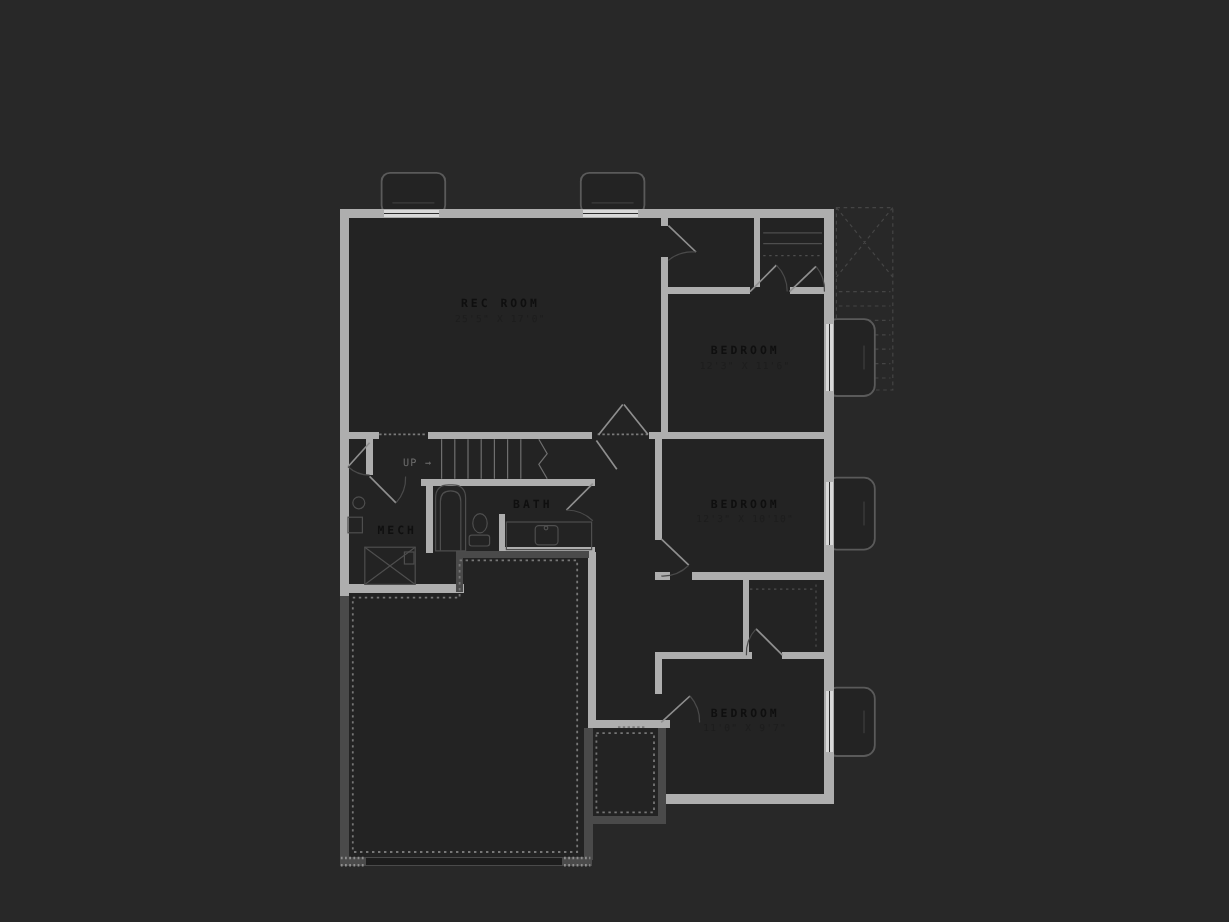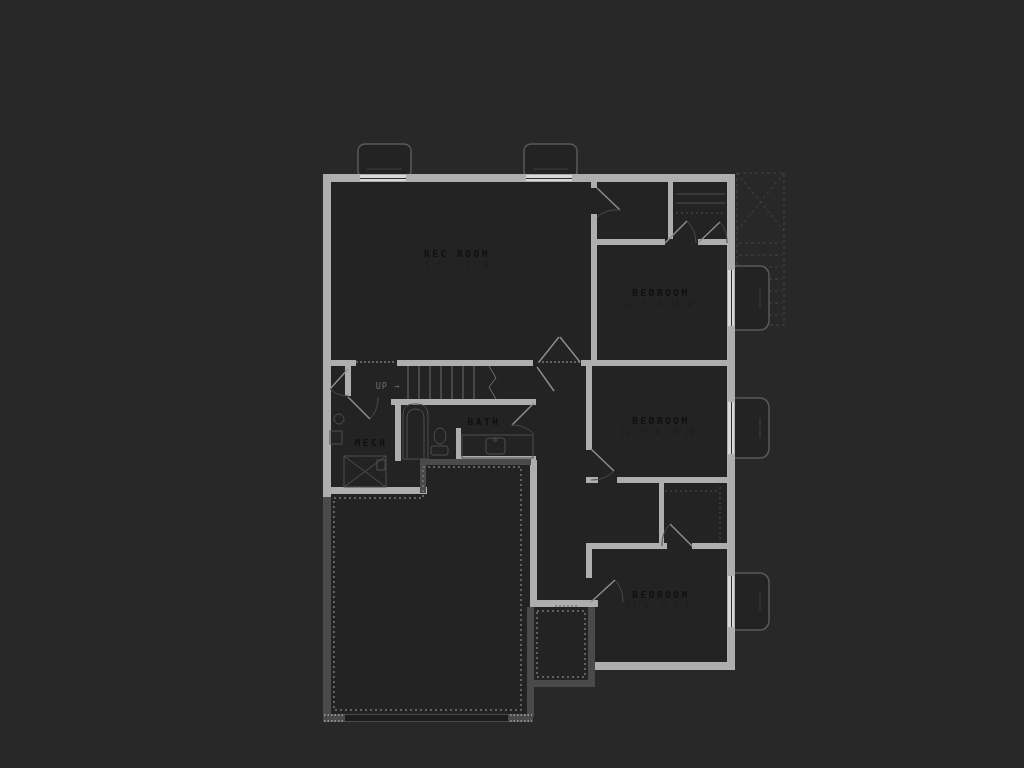--- a/index.html
+++ b/index.html
@@ -2,21 +2,21 @@
 <html style="--page-bg: #282828; --floor: #232323; --wall: #aeaeae; --wall-dark: #4a4a4a; --window: #d9d9d9; --fixture: #4e4e4e; --label: #0f0f0f; --dim: #1d1d1d;"><head>
 <meta charset="utf-8">
 <style>
   html,body{margin:0;padding:0;}
   body{
     width:1024px;height:768px;
     background:var(--page-bg,#282828);
     font-family:"DejaVu Sans Mono","Liberation Mono",monospace;
     overflow:hidden;position:relative;
   }
-  .canvas{position:absolute;inset:0;width:948px;height:768px;margin-left:40px;}
+  .canvas{position:absolute;inset:0;width:948px;height:768px;}
   svg{position:absolute;left:0;top:0;}
 
   
   .wall{fill:var(--wall,#aeaeae);}
   .wall-dark{fill:var(--wall-dark,#4a4a4a);}
   .win{fill:var(--window,#d9d9d9);}
   .win-line{stroke:#2e2e2e;stroke-width:1;}
   .fix{stroke:var(--fixture,#4e4e4e);fill:none;stroke-width:1;}
   .fix-dash{stroke:var(--fixture,#4e4e4e);fill:none;stroke-width:1;stroke-dasharray:2 3;}
   .stair{stroke:#6f6f6f;fill:none;stroke-width:1;}

